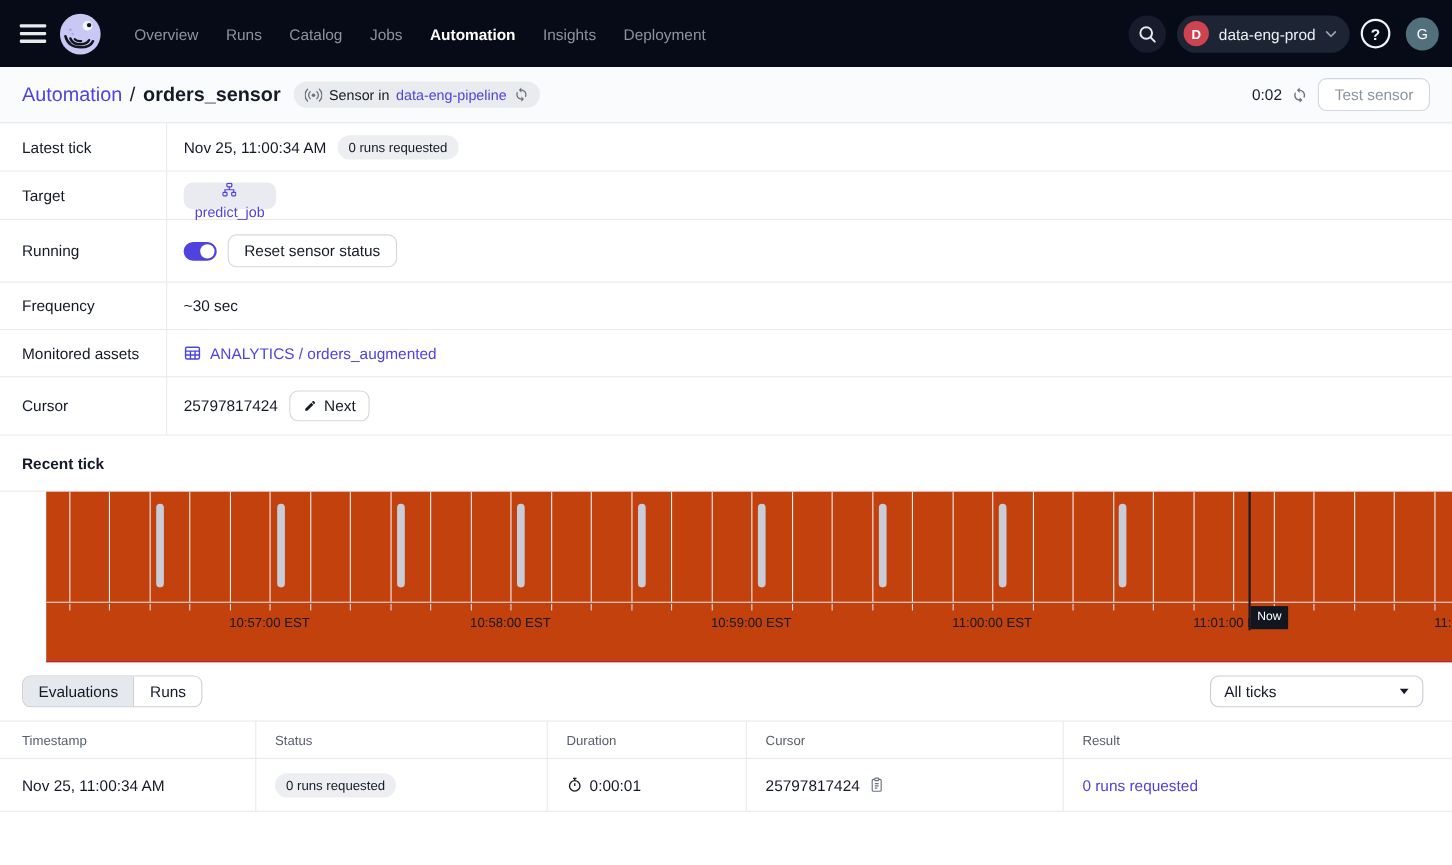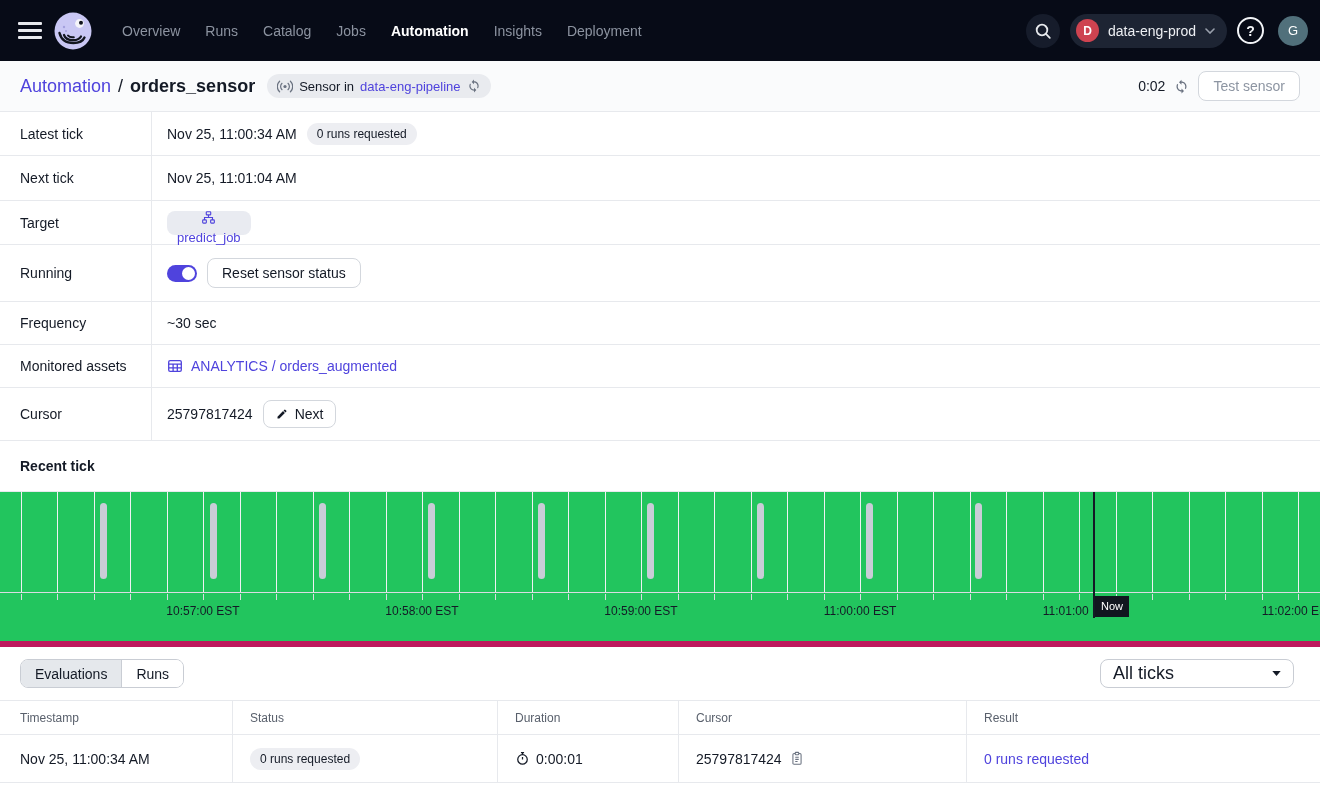--- a/index.html
+++ b/index.html
@@ -80,39 +80,39 @@
   }
   .toggle { position: relative; width: 30px; height: 17px; border-radius: 9px; background: #4F43DD; cursor: pointer; }
   .toggle::after { content: ''; position: absolute; top: 2px; right: 2px; width: 13px; height: 13px; border-radius: 50%; background: #fff; }
   .asset-link { display: inline-flex; align-items: center; gap: 8px; color: #4F43DD; font-size: 14px; cursor: pointer; }
 
   
   .section-heading {
     height: 51px; display: flex; align-items: center; padding-left: 20px;
     font-size: 14px; font-weight: 700; color: #141A26; border-bottom: 1px solid #E7E9ED;
   }
-  .chart-section { position: relative; height: 155px; border-bottom: 6px solid #be185d; overflow: hidden; background: #22c55e; }
+  .chart-section { position: relative; height: 155px; border-bottom: 1px solid #be185d; overflow: hidden; background: #c2410c; margin-left: 42px; }
   .plot { position: absolute; top: 0; left: 0; width: 1320px; height: 101px; border-bottom: 1px solid #D9DCE2; }
   .gridline { position: absolute; top: 0; bottom: 0; width: 1px; background: #EFF1F4; }
   .tick-bar { position: absolute; top: 11px; width: 7px; height: 76px; border-radius: 4px; background: #C9CDD7; cursor: pointer; }
   .axis { position: absolute; top: 102px; left: 0; width: 1320px; height: 44px; }
   .axis-tick { position: absolute; top: 0; width: 1px; height: 6px; background: #D9DCE2; }
   .axis-label { position: absolute; top: 10px; transform: translateX(-50%); font-size: 12px; color: #141A26; white-space: nowrap; }
   .now-line { position: absolute; top: 0; width: 2px; height: 126px; background: #141A26; }
   .now-box { position: absolute; top: 104px; background: #11161F; color: #fff; font-size: 11px; padding: 4px 6px 5px; }
 
   
   .tabs-row { height: 53px; display: flex; align-items: center; padding: 0 26px 0 20px; }
   .tabgroup { display: inline-flex; height: 29px; border: 1px solid #C9CDD4; border-radius: 8px; overflow: hidden; background: #fff; }
   .tab { display: flex; align-items: center; padding: 0 14px; font-size: 14px; color: #141A26; cursor: pointer; background: #fff; }
   .tab.active { background: #E5E8EC; border-right: 1px solid #C9CDD4; }
   .select {
     margin-left: auto; width: 194px; height: 29px; border: 1px solid #C9CDD4; border-radius: 8px;
     background: #fff; display: flex; align-items: center; justify-content: space-between;
-    padding: 0 12px; font-size: 18px; color: #141A26; cursor: pointer;
+    padding: 0 12px; font-size: 14px; color: #141A26; cursor: pointer;
   }
   .thead { display: flex; height: 35px; border-top: 1px solid #E7E9ED; border-bottom: 1px solid #E7E9ED; }
   .th {
     display: flex; align-items: center; font-size: 12px; color: #59606C;
     border-right: 1px solid #E7E9ED; padding-left: 17px;
   }
   .th:first-child { padding-left: 20px; }
   .th:last-child { border-right: none; }
   .trow { display: flex; height: 48px; border-bottom: 1px solid #E7E9ED; }
   .td { display: flex; align-items: center; font-size: 14px; color: #141A26; border-right: 1px solid #E7E9ED; padding-left: 17px; gap: 8px; }
@@ -217,26 +217,20 @@
       <button class="btn disabled">Test sensor</button>
     </div>
   </div>
 
   <div class="detail-row" style="height:44px">
     <div class="detail-label">Latest tick</div>
     <div class="detail-value">
       <span>Nov 25, 11:00:34 AM</span>
       <span class="pill">0 runs requested</span>
     </div>
-  </div>
-  <div class="detail-row" style="height:45px">
-    <div class="detail-label">Next tick</div>
-    <div class="detail-value">
-        <span>Nov 25, 11:01:04 AM</span>
-      </div>
   </div>
   <div class="detail-row" style="height:44px">
     <div class="detail-label">Target</div>
     <div class="detail-value">
       <span class="job-pill">
         <span class="icon">
           <svg width="13" height="13" viewBox="0 0 14 14" fill="none" stroke="#4F43DD" stroke-width="1.2">
             <rect x="4.6" y="0.8" width="4.8" height="3.4" rx="0.8"></rect>
             <path d="M7 4.2 V7 M2.7 9.6 V7 H11.3 V9.6"></path>
             <rect x="0.7" y="9.6" width="4" height="3.4" rx="0.8"></rect>

